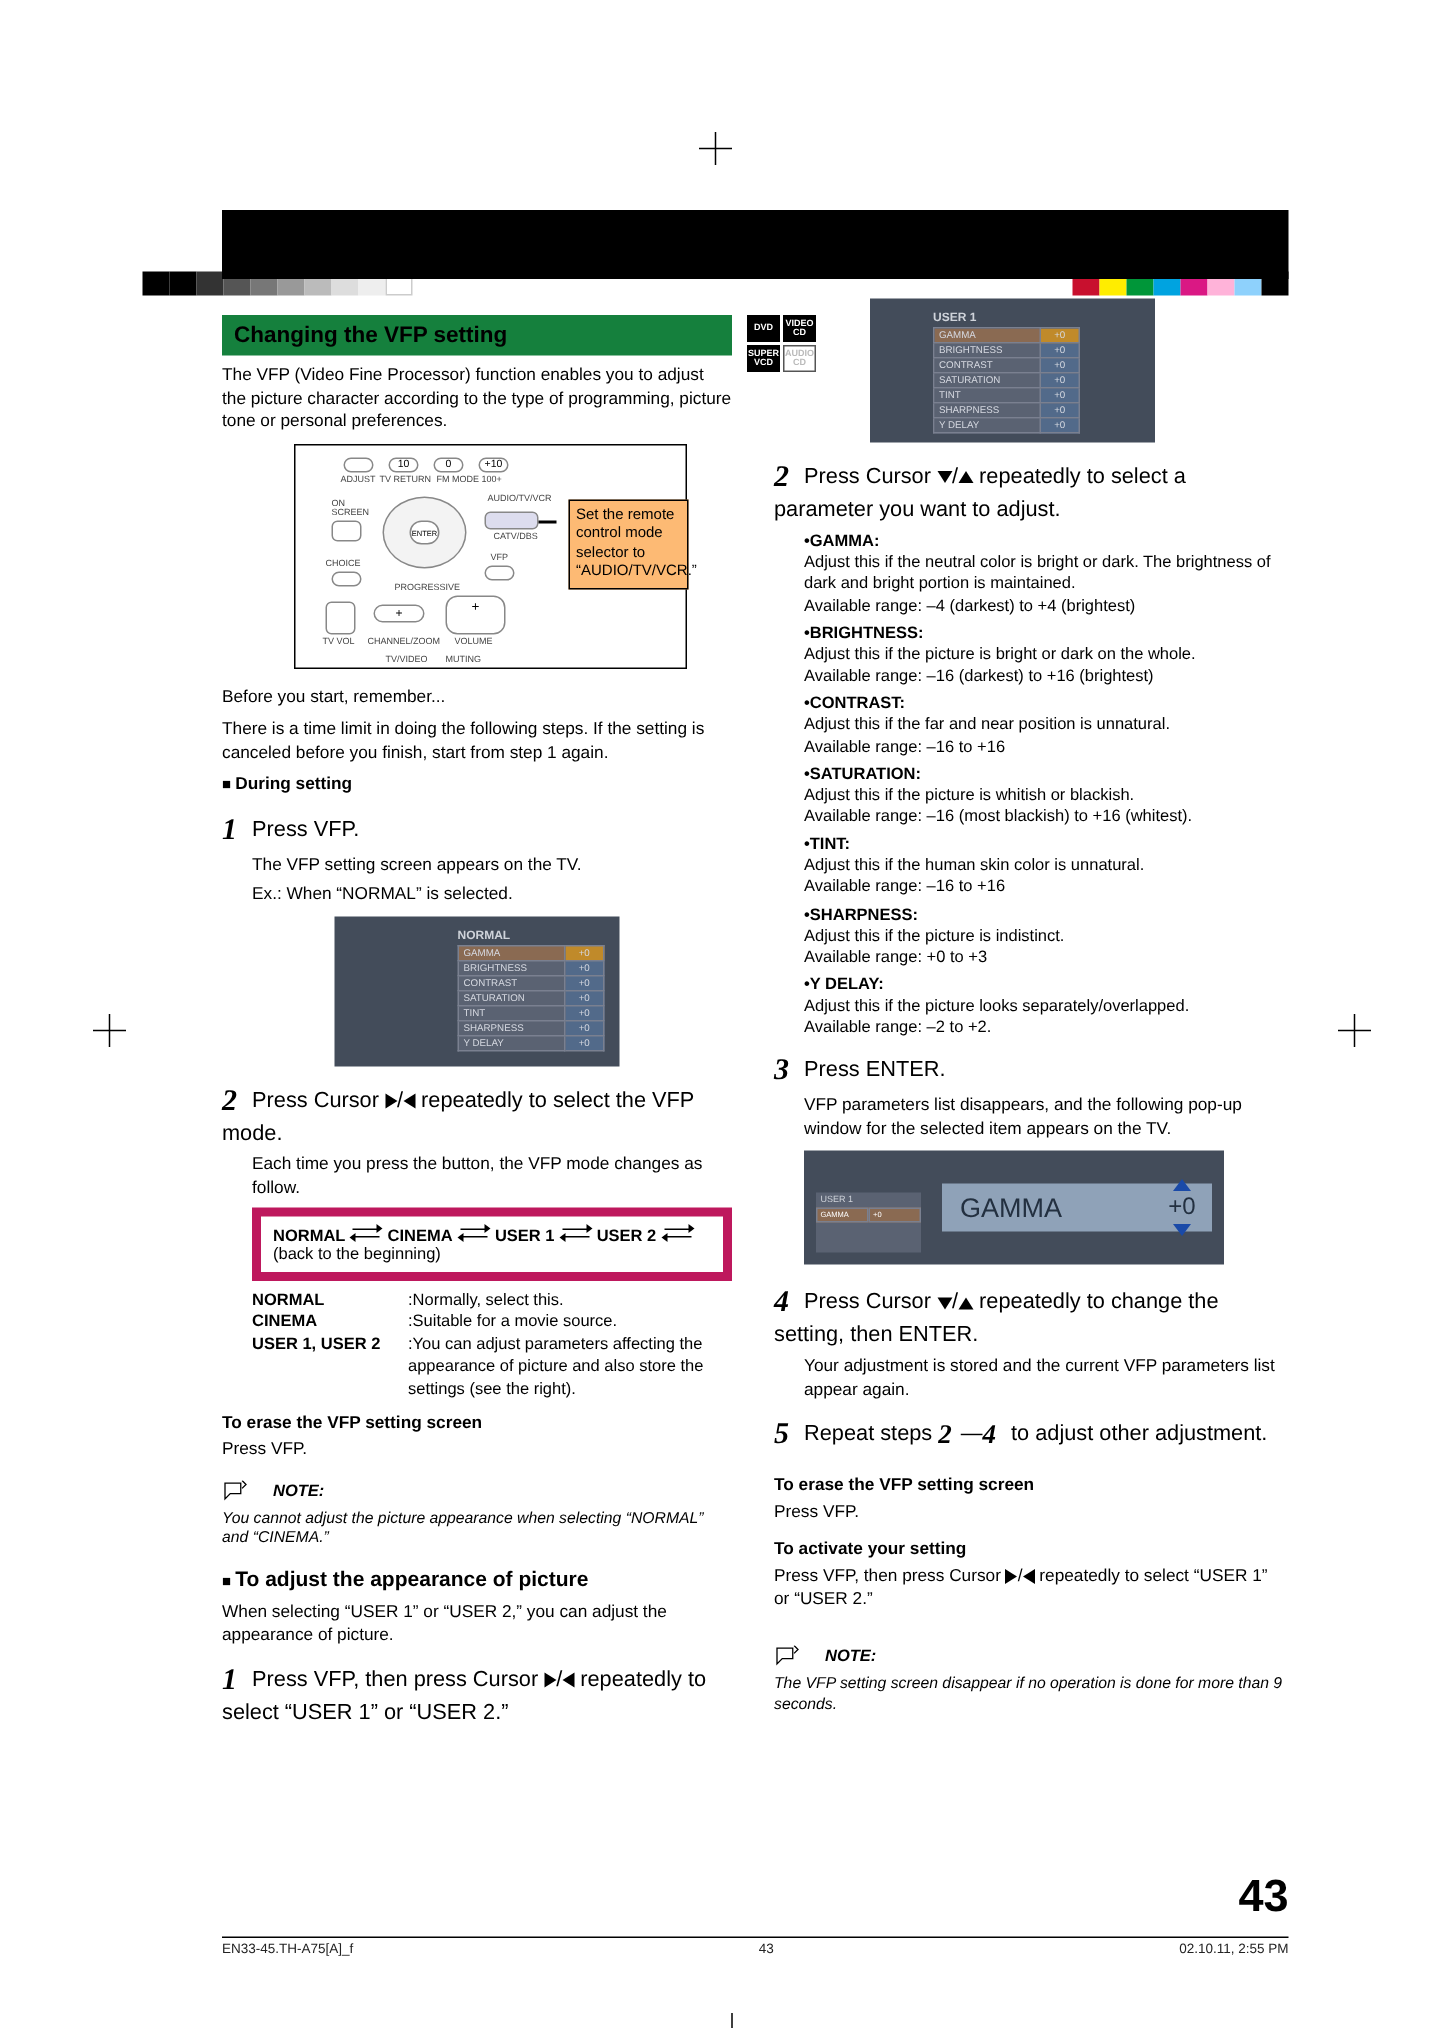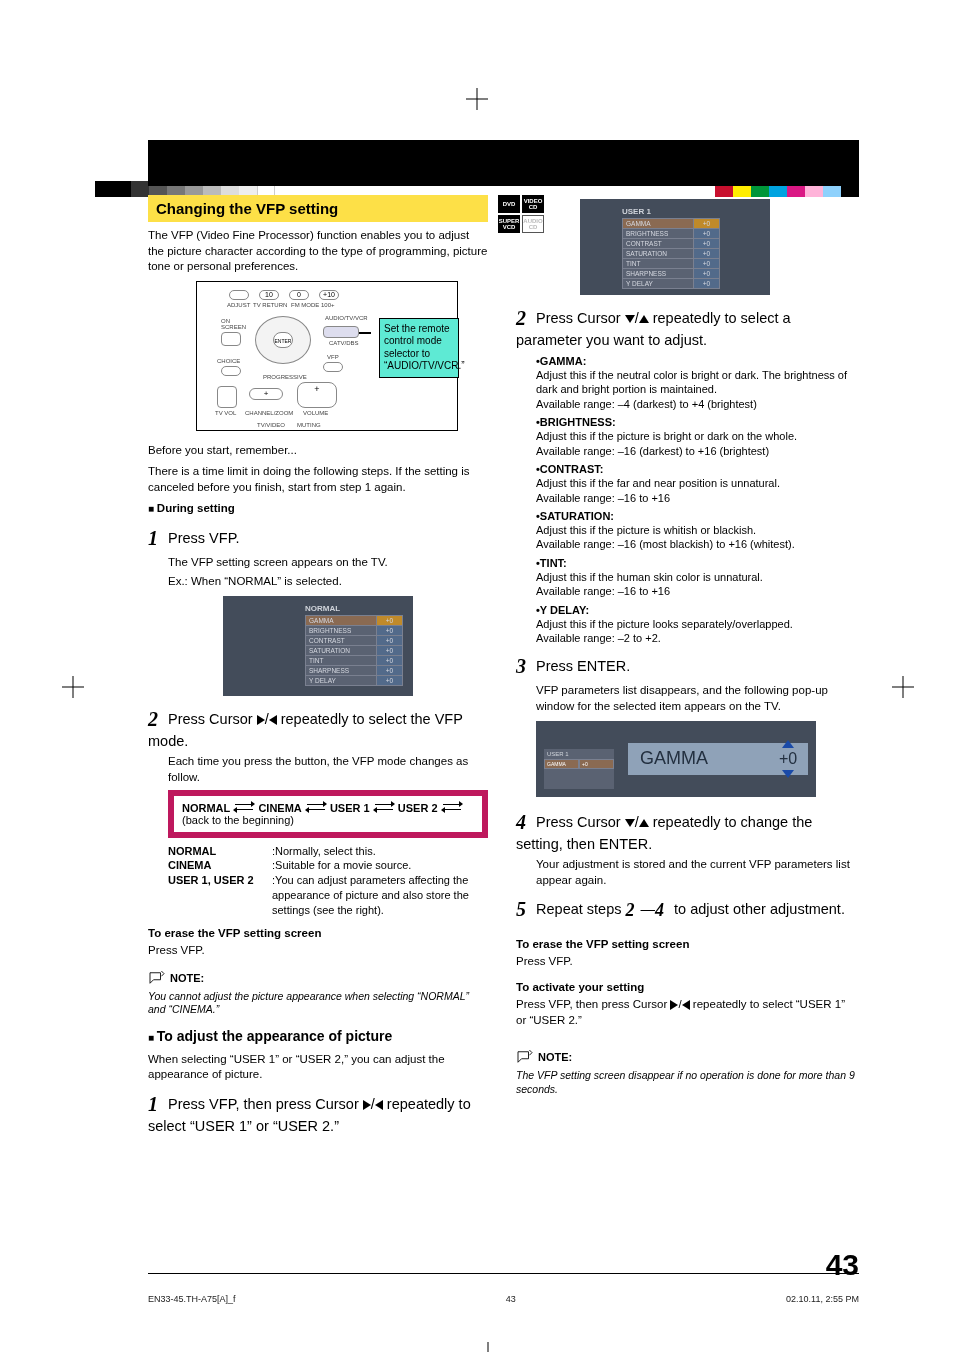--- a/index.html
+++ b/index.html
@@ -22,39 +22,40 @@
   .strip-left  { position:absolute; left:95px; top:93px; }
   .strip-right { position:absolute; right:95px; top:93px; }
 
   .black-band { position:absolute; left:148px; right:95px; top:140px; height:46px; background:#000; }
 
   .content { position:absolute; top:195px; left:148px; width:708px; }
   .columns { display:flex; gap:28px; }
   .col { width: 340px; }
 
   .section-title-bar {
-    background:#fde047;
+    background:#15803d;
     padding:5px 8px;
     font-weight:bold;
     font-size:15px;
     margin-bottom:4px;
     position:relative;
+    margin-top:15px;
   }
   .disc-badges { position:absolute; right:-56px; top:0; display:grid; grid-template-columns:22px 22px; gap:2px; }
   .badge { width:22px; height:18px; display:flex; align-items:center; justify-content:center; font-size:6px; font-weight:bold; border:1px solid #555; line-height:1; text-align:center;}
   .badge.on { background:#000; color:#fff; border-color:#000;}
   .badge.off{ background:#fff; color:#bbb; }
 
   p.body { font-size:11.5px; line-height:1.35; margin:6px 0; }
   .italic { }
   .sq-bullet::before { content:"\25A0  "; font-size:10px; }
   .bold { font-weight:bold; }
 
   .remote-diagram { border:1px solid #000; margin:6px 0 12px 48px; width:262px; height:150px; position:relative; background:#fff; font-size:7px; }
-  .remote-box { position:absolute; right:-2px; top:36px; width:80px; border:1px solid #000; padding:4px; font-size:10px; background:#5eead4; line-height:1.25; }
+  .remote-box { position:absolute; right:-2px; top:36px; width:80px; border:1px solid #000; padding:4px; font-size:10px; background:#fdba74; line-height:1.25; }
   .rlabel { position:absolute; font-size:6px; color:#444; }
   .rshape { position:absolute; border:1px solid #888; border-radius:4px; background:#fff; }
 
   .step-num { font-family: Georgia, "Times New Roman", serif; font-weight:bold; font-size:20px; font-style:italic; margin-right:6px; vertical-align:-2px;}
   .step-head { font-size:14.5px; line-height:1.3; margin:8px 0 4px 0; }
   .step-body { margin-left:20px; font-size:11.5px; line-height:1.35; }
 
   .vfp-shot { width:190px; height:100px; background:#434c5a; margin:6px auto 10px auto; position:relative; display:flex; align-items:center; justify-content:center; }
   .vfp-shot.small { width:190px; height:96px; margin:4px 0 10px 64px; }
   .vfp-table { position:absolute; right:10px; top:8px; font-size:7px; width:98px; }
@@ -71,21 +72,21 @@
   .cycle-arrow::before{ top:2px; } .cycle-arrow::after{ bottom:2px; }
   .cycle-arrow .ah1,.cycle-arrow .ah2{ position:absolute; width:0;height:0; border-top:3px solid transparent; border-bottom:3px solid transparent;}
   .cycle-arrow .ah1{ right:-2px; top:-1px; border-left:4px solid #000;}
   .cycle-arrow .ah2{ left:-2px; bottom:-1px; border-right:4px solid #000;}
 
   .defs { font-size:11px; line-height:1.35; margin:6px 0 8px 0; }
   .defs .row { display:flex; }
   .defs .k { width:104px; font-weight:bold; }
   .defs .v { flex:1; }
 
-  .note-label { font-weight:bold; font-size:11px; display:inline-flex; align-items:center; gap:4px; margin-top:6px;}
+  .note-label { font-style:italic; font-weight:bold; font-size:11px; display:inline-flex; align-items:center; gap:16px; margin-top:6px;}
   .note-label svg { width:18px; height:14px; }
   .note-text { font-style:italic; font-size:10.5px; line-height:1.3; margin:2px 0 10px 0; }
 
   .param-list { margin:4px 0 0 20px; font-size:11px; line-height:1.3; }
   .param-list .pi { margin:3px 0 4px 0; }
   .param-list .pn { font-weight:bold; }
   .param-list .pn::before { content:"\2022 "; }
 
   .popup-shot { width:280px; height:76px; background:#434c5a; margin:6px 0 12px 20px; position:relative; }
   .popup-shot .mini { position:absolute; left:8px; bottom:8px; width:70px; height:40px; background:#5a6272; }
@@ -99,21 +100,21 @@
   .popup-shot .bar .valbox::before{ top:-10px; border-bottom:8px solid #1a4aa8;}
   .popup-shot .bar .valbox::after { bottom:-10px; border-top:8px solid #1a4aa8;}
 
   .arrow-tri { display:inline-block; width:0; height:0; vertical-align:middle; }
   .a-down  { border-left:5px solid transparent; border-right:5px solid transparent; border-top:8px solid #000; }
   .a-up    { border-left:5px solid transparent; border-right:5px solid transparent; border-bottom:8px solid #000; }
   .a-right { border-top:5px solid transparent; border-bottom:5px solid transparent; border-left:8px solid #000; }
   .a-left  { border-top:5px solid transparent; border-bottom:5px solid transparent; border-right:8px solid #000; }
 
   .page-num { position:absolute; right:95px; bottom:70px; font-size:30px; font-weight:bold; }
-  .footer { position:absolute; left:148px; right:95px; bottom:48px; border-top:0.5px solid #000; display:flex; justify-content:space-between; font-size:9px; padding-top:20px; color:#222;align-items:center;}
+  .footer { position:absolute; left:148px; right:95px; bottom:48px; border-top:0.5px solid #000; display:flex; justify-content:space-between; font-size:9px; padding-top:2px; color:#222;align-items:center;}
   .reg-marks-bottom { position:absolute; bottom:10px; left:50%; transform:translateX(-50%); }
   .side-reg { position:absolute; top:50%; transform:translateY(-50%); }
 </style>
 </head>
 <body>
 
 <div class="reg-marks-top">
   <div class="strip-left color-strip">
     <span style="background:#000"></span>
       <span style="background:#000"></span>
@@ -353,20 +354,21 @@
         <span class="step-num">2</span>
         <span>Press Cursor </span><span class="arrow-tri a-down"></span>/<span class="arrow-tri a-up"></span><span> repeatedly to select a parameter you want to adjust.</span>
       </div>
 
       <div class="param-list">
         <div class="pi"><span class="pn">GAMMA:</span><br><span>Adjust this if the neutral color is bright or dark. The brightness of dark and bright portion is maintained.</span><br><span>Available range: –4 (darkest) to +4 (brightest)</span></div>
         <div class="pi"><span class="pn">BRIGHTNESS:</span><br><span>Adjust this if the picture is bright or dark on the whole.</span><br><span>Available range: –16 (darkest) to +16 (brightest)</span></div>
         <div class="pi"><span class="pn">CONTRAST:</span><br><span>Adjust this if the far and near position is unnatural.</span><br><span>Available range: –16 to +16</span></div>
         <div class="pi"><span class="pn">SATURATION:</span><br><span>Adjust this if the picture is whitish or blackish.</span><br><span>Available range:  –16 (most blackish) to +16 (whitest).</span></div>
         <div class="pi"><span class="pn">TINT:</span><br><span>Adjust this if the human skin color is unnatural.</span><br><span>Available range:  –16 to +16</span></div>
+        <div class="pi"><span class="pn">SHARPNESS:</span><br><span>Adjust this if the picture is indistinct.</span><br><span>Available range: +0 to +3</span></div>
         <div class="pi"><span class="pn">Y DELAY:</span><br><span>Adjust this if the picture looks separately/overlapped.</span><br><span>Available range: –2 to +2.</span></div>
       </div>
 
       <div class="step-head">
         <span class="step-num">3</span>
         <span>Press ENTER.</span>
       </div>
       <p class="step-body">VFP parameters list disappears, and the following pop-up window for the selected item appears on the TV.</p>
 
       <div class="popup-shot">

